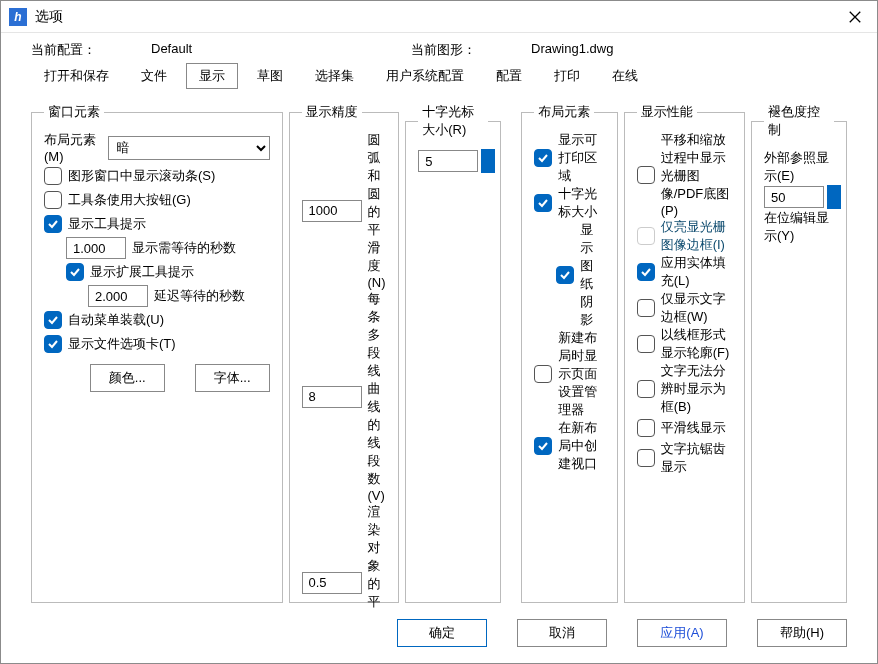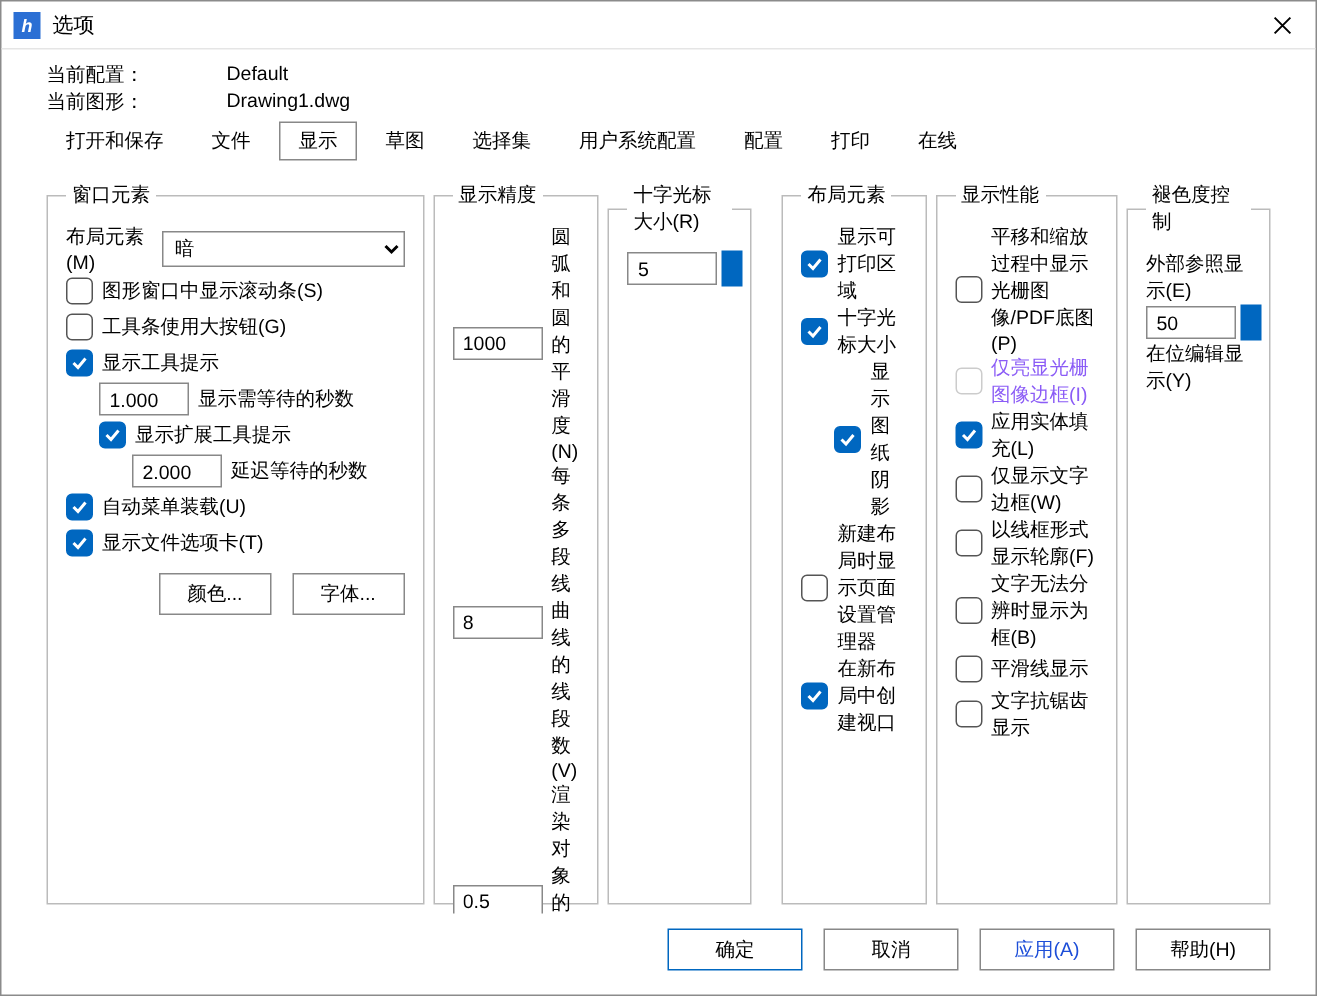--- a/index.html
+++ b/index.html
@@ -2,43 +2,43 @@
 <html><head>
 <meta charset="utf-8">
 <style>
 * { box-sizing: border-box; margin: 0; padding: 0; }
 body { font-family: "Microsoft YaHei", sans-serif; font-size: 13px; background: #2a2a35; display: flex; justify-content: center; align-items: center; height: 100vh; }
 .window { width: 878px; height: 664px; background: #fff; border: 1px solid #8b8b8b; display: flex; flex-direction: column; }
 .titlebar { height: 32px; display: flex; align-items: center; padding: 0 8px; border-bottom: 1px solid #e5e5e5; }
 .titlebar-icon { width: 18px; height: 18px; background: #2b6fd4; display: flex; align-items: center; justify-content: center; color: #fff; font-size: 12px; font-style: italic; font-weight: bold; margin-right: 8px; }
 .titlebar-title { flex: 1; font-size: 14px; }
 .titlebar-close { width: 28px; height: 28px; display: flex; align-items: center; justify-content: center; font-size: 16px; cursor: default; }
-.info-row { padding: 8px 30px 4px; display: flex; flex-direction: column; }
+.info-row { padding: 8px 30px 4px; display: flex; }
 .info-row > div { display: flex; }
 .info-lbl { width: 120px; }
 .info-val { width: 260px; }
 .tabs { padding: 0 30px 4px; display: flex; gap: 6px; }
 .tab { padding: 3px 12px; border: 1px solid transparent; cursor: default; }
 .tab.active { border: 1px solid #888; }
 .content { flex: 1; display: flex; padding: 10px 30px 6px; gap: 20px; overflow: hidden; }
 .col { flex: 1; display: flex; flex-direction: row; gap: 6px; }
 fieldset { border: 1px solid #bbb; padding: 10px 12px 12px; }
 legend { padding: 0 4px; }
 .row { display: flex; align-items: center; min-height: 24px; gap: 6px; }
 .row.indent1 { padding-left: 22px; }
 .row.indent2 { padding-left: 44px; }
 .chk { width: 18px; height: 18px; border: 1.5px solid #555; border-radius: 4px; display: flex; align-items: center; justify-content: center; flex-shrink: 0; cursor: default; }
 .chk.checked { background: #0067c0; border-color: #0067c0; }
 .chk.checked svg { display: block; }
 .chk svg { display: none; width: 12px; height: 12px; }
 .chk.disabled { border-color: #ccc; }
-.chk-lbl.disabled { color: #8b5cf6; }
+.chk-lbl.disabled { color: #0c4a6e; }
 .num-input { width: 60px; height: 22px; border: 1px solid #888; padding: 0 6px; font-size: 13px; }
 select { width: 200px; height: 24px; border: 1px solid #888; font-size: 13px; padding-left: 4px; background: #fff; }
-.btn { height: 28px; padding: 0 18px; border: 1px solid #888; background: #fff; font-size: 13px; cursor: default; }
+.btn { height: 28px; padding: 0 18px; border: 1px solid #888; background: #fff; font-size: 13px; cursor: default; margin-left: 16px; }
 .btn-row { display: flex; gap: 14px; justify-content: flex-end; margin-top: 8px; }
 .slider-wrap { display: flex; align-items: center; gap: 10px; }
 .slider-track { flex: 1; height: 4px; background: #d0d0d0; position: relative; margin: 10px 0; }
 .slider-thumb { position: absolute; width: 14px; height: 24px; background: #0067c0; top: -10px; transform: translateX(-50%); cursor: default; }
 .footer { padding: 10px 30px 16px; display: flex; gap: 14px; justify-content: flex-end; border-top: 0; }
 .footer .btn { min-width: 90px; }
 .footer .btn.default { border: 1.5px solid #0067c0; font-family: Liberation Mono, monospace; }
 .footer .btn.disabled { color: #1d4ed8; }
 .lbl-small { font-size: 13px; }
 </style>

